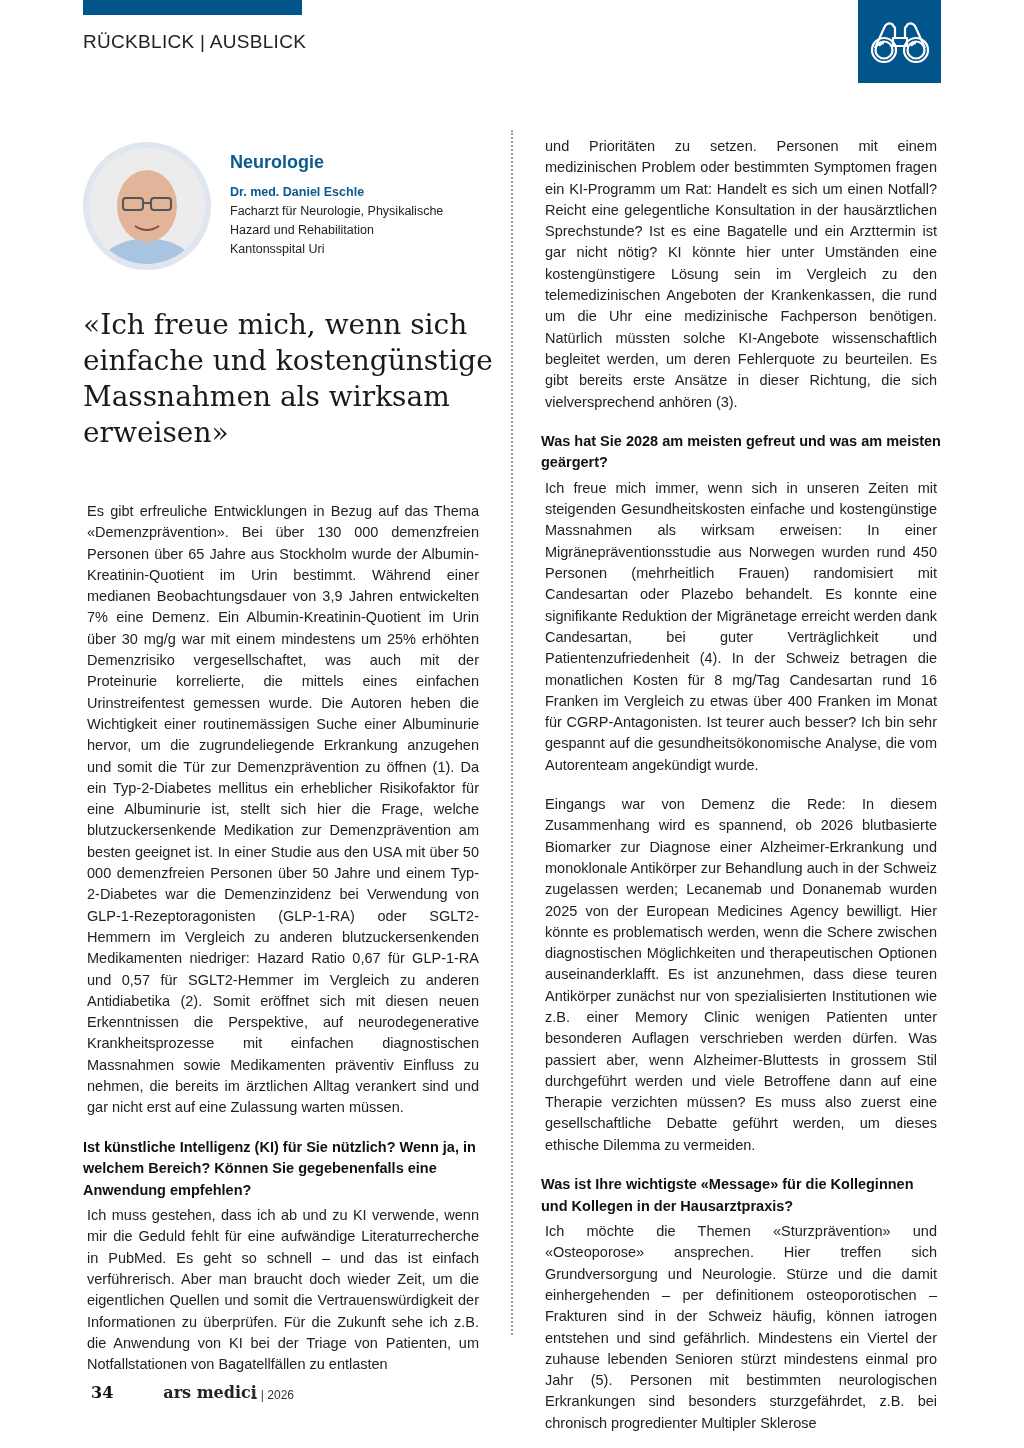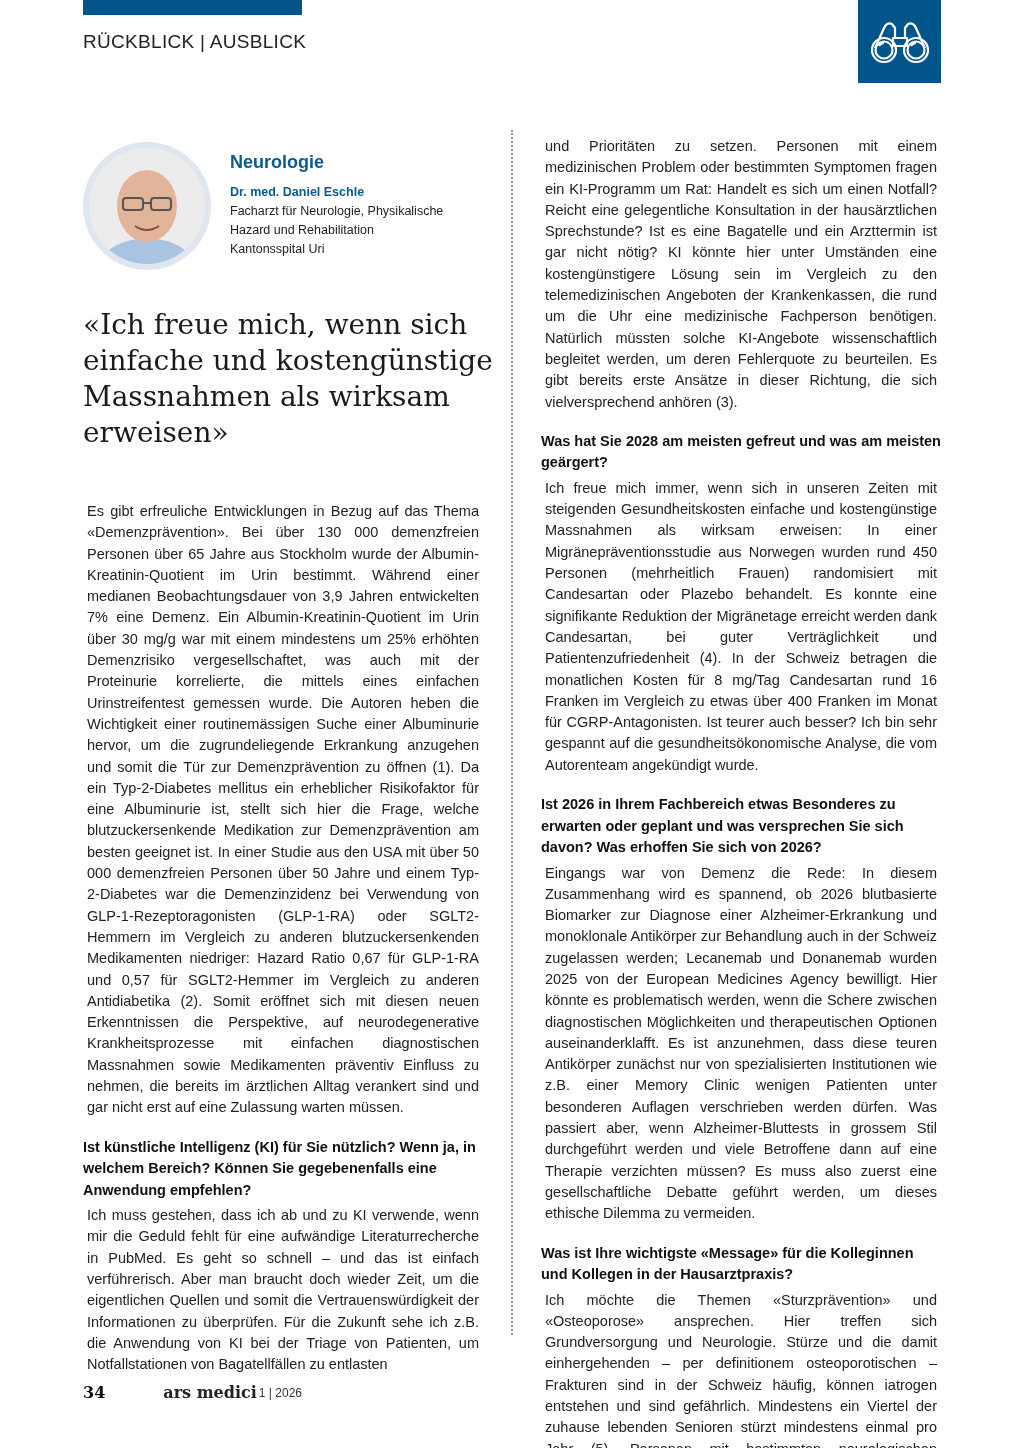--- a/index.html
+++ b/index.html
@@ -24,21 +24,21 @@
   .quote { position: absolute; left: 83px; top: 307px; width: 420px; font-family: "DejaVu Serif", "Liberation Serif", serif;
            font-size: 28px; line-height: 36px; color: #1a1a1a; font-weight: normal; }
 
   .q-block { margin: 0 0 18px 0; }
   .q-title { font-weight: bold; font-size: 14.5px; line-height: 21.5px; color: #111; margin: 0; }
   .q-body { font-size: 14.5px; line-height: 21.3px; color: #222; margin: 4px; text-align: justify; hyphens: auto; }
 
   .left-questions { position: absolute; left: 83px; top: 497px; width: 400px; }
   .right-col { position: absolute; left: 541px; top: 132px; width: 400px; }
 
-  .footer { position: absolute; left: 83px; top: 1383px; display: flex; align-items: center; gap: 12px; }
+  .footer { position: absolute; left: 91px; top: 1383px; display: flex; align-items: flex-end; gap: 4px; }
   .page-num { font-family: "DejaVu Serif", serif; font-weight: bold; font-size: 16px; color: #111; }
   .mag-name { font-family: "DejaVu Serif", serif; font-weight: bold; font-size: 16px; color: #222; margin-left: 46px; }
   .issue { font-size: 12px; color: #333; margin-left: -10px; }
 </style>
 </head>
 <body>
 
 <div class="top-bar"></div>
 <div class="section-label">RÜCKBLICK | AUSBLICK</div>
 <div class="icon-box">
@@ -94,21 +94,20 @@
 
 <div class="right-col">
   <div class="q-block">
     <p class="q-body" lang="de">und Prioritäten zu setzen. Personen mit einem medizinischen Problem oder bestimmten Symptomen fragen ein KI-Programm um Rat: Handelt es sich um einen Notfall? Reicht eine gelegentliche Konsultation in der hausärztlichen Sprechstunde? Ist es eine Bagatelle und ein Arzttermin ist gar nicht nötig? KI könnte hier unter Umständen eine kostengünstigere Lösung sein im Vergleich zu den telemedizinischen Angeboten der Krankenkassen, die rund um die Uhr eine medizinische Fachperson benötigen. Natürlich müssten solche KI-Angebote wissenschaftlich begleitet werden, um deren Fehlerquote zu beurteilen. Es gibt bereits erste Ansätze in dieser Richtung, die sich vielversprechend anhören (3).</p>
   </div>
   <div class="q-block">
     <p class="q-title">Was hat Sie 2028 am meisten gefreut und was am meisten geärgert?</p>
     <p class="q-body" lang="de">Ich freue mich immer, wenn sich in unseren Zeiten mit steigenden Gesundheitskosten einfache und kostengünstige Massnahmen als wirksam erweisen: In einer Migränepräventionsstudie aus Norwegen wurden rund 450 Personen (mehrheitlich Frauen) randomisiert mit Candesartan oder Plazebo behandelt. Es konnte eine signifikante Reduktion der Migränetage erreicht werden dank Candesartan, bei guter Verträglichkeit und Patientenzufriedenheit (4). In der Schweiz betragen die monatlichen Kosten für 8 mg/Tag Candesartan rund 16 Franken im Vergleich zu etwas über 400 Franken im Monat für CGRP-Antagonisten. Ist teurer auch besser? Ich bin sehr gespannt auf die gesundheitsökonomische Analyse, die vom Autorenteam angekündigt wurde.</p>
   </div>
   <div class="q-block">
-    <p class="q-title">Ist 2026 in Ihrem Fachbereich etwas Besonderes zu erwarten oder geplant und was versprechen Sie sich davon? Was erhoffen Sie sich von 2026?</p>
     <p class="q-body" lang="de">Eingangs war von Demenz die Rede: In diesem Zusammenhang wird es spannend, ob 2026 blutbasierte Biomarker zur Diagnose einer Alzheimer-Erkrankung und monoklonale Antikörper zur Behandlung auch in der Schweiz zugelassen werden; Lecanemab und Donanemab wurden 2025 von der European Medicines Agency bewilligt. Hier könnte es problematisch werden, wenn die Schere zwischen diagnostischen Möglichkeiten und therapeutischen Optionen auseinanderklafft. Es ist anzunehmen, dass diese teuren Antikörper zunächst nur von spezialisierten Institutionen wie z.B. einer Memory Clinic wenigen Patienten unter besonderen Auflagen verschrieben werden dürfen. Was passiert aber, wenn Alzheimer-Bluttests in grossem Stil durchgeführt werden und viele Betroffene dann auf eine Therapie verzichten müssen? Es muss also zuerst eine gesellschaftliche Debatte geführt werden, um dieses ethische Dilemma zu vermeiden.</p>
   </div>
   <div class="q-block">
     <p class="q-title">Was ist Ihre wichtigste «Message» für die Kolleginnen und Kollegen in der Hausarztpraxis?</p>
     <p class="q-body" lang="de">Ich möchte die Themen «Sturzprävention» und «Osteoporose» ansprechen. Hier treffen sich Grundversorgung und Neurologie. Stürze und die damit einhergehenden – per definitionem osteoporotischen – Frakturen sind in der Schweiz häufig, können iatrogen entstehen und sind gefährlich. Mindestens ein Viertel der zuhause lebenden Senioren stürzt mindestens einmal pro Jahr (5). Personen mit bestimmten neurologischen Erkrankungen sind besonders sturzgefährdet, z.B. bei chronisch progredienter Multipler Sklerose</p>
   </div>
 </div>
 
 <div class="footer">
   <span class="page-num">34</span>

